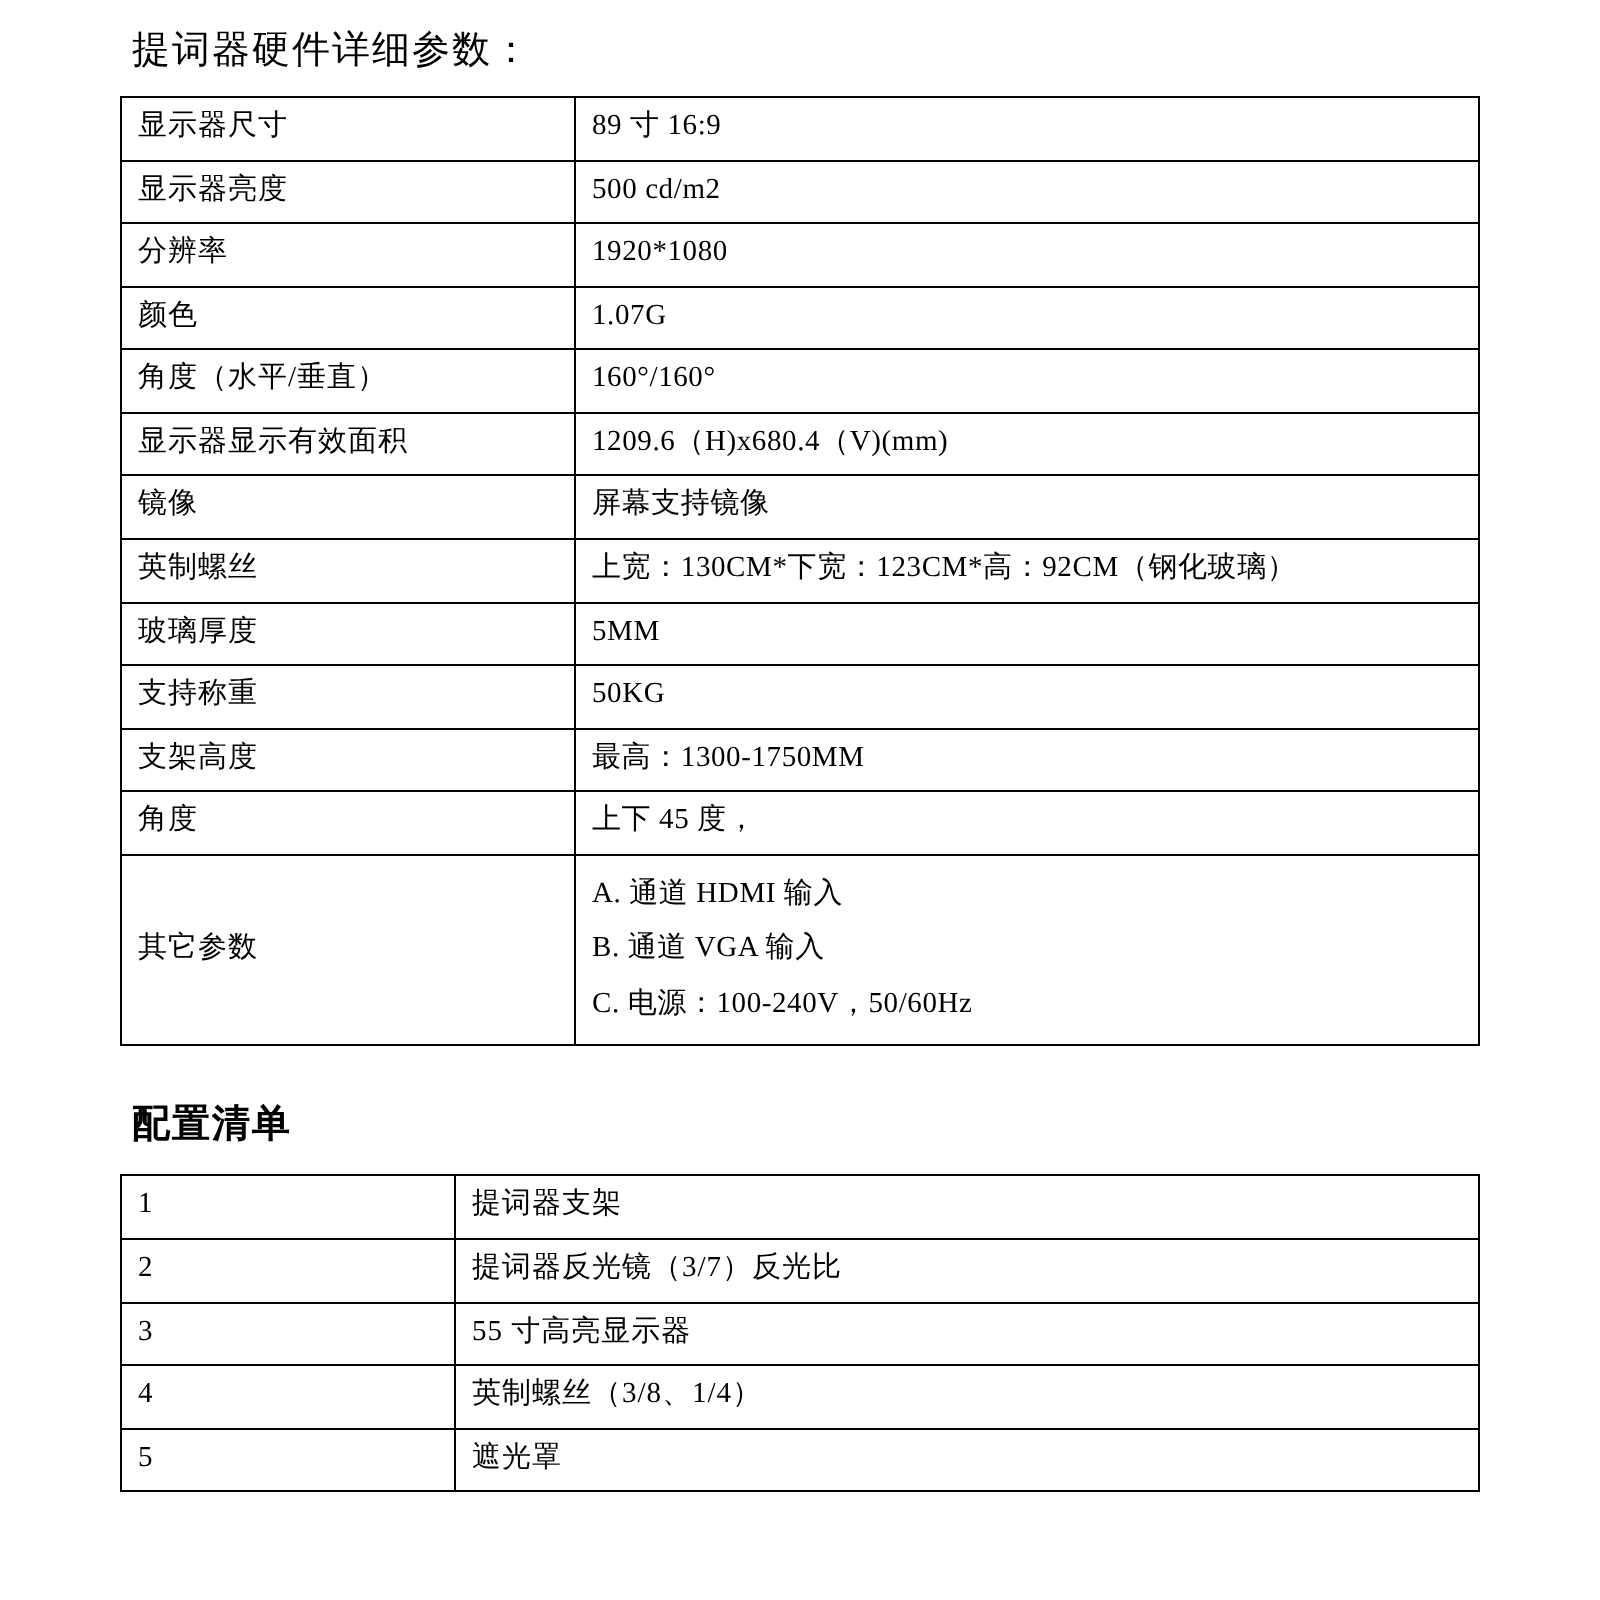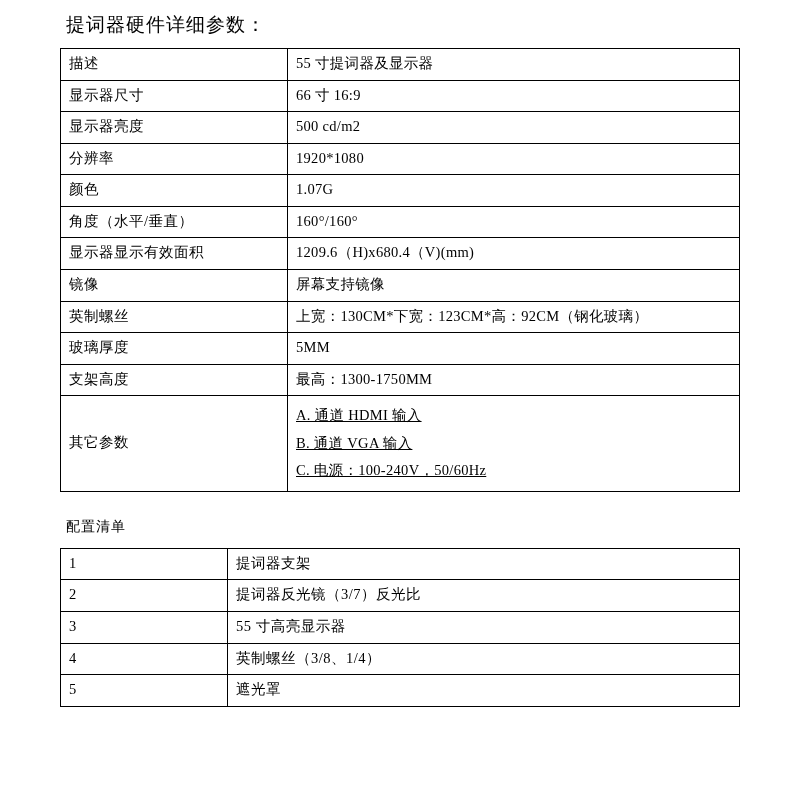--- a/index.html
+++ b/index.html
@@ -23,22 +23,22 @@
   }
   .heading {
     font-size: 19px;
     font-weight: normal;
     letter-spacing: 1px;
     padding-top: 12px;
     padding-bottom: 10px;
     padding-left: 6px;
   }
   .heading2 {
-    font-size: 14px;
-    font-weight: normal;
+    font-size: 19px;
+    font-weight: bold;
     letter-spacing: 1px;
     padding-top: 26px;
     padding-bottom: 12px;
     padding-left: 6px;
   }
   table {
     border-collapse: collapse;
     width: 680px;
     table-layout: fixed;
   }
@@ -53,21 +53,20 @@
     width: 210px;
     letter-spacing: 0.5px;
   }
   .spec-table td.value {
     letter-spacing: 0.3px;
   }
   .multi {
     line-height: 1.9;
     padding-top: 6px;
     padding-bottom: 6px;
-    text-decoration: underline;
   }
   .multi div {
     white-space: nowrap;
   }
   .list-table td.num {
     width: 150px;
   }
   .list-table td.name {
     letter-spacing: 0.5px;
   }
@@ -78,26 +77,22 @@
 </head>
 <body>
 
 <div class="page">
 
   <div class="heading">提词器硬件详细参数：</div>
 
   <table class="spec-table">
     <tbody>
       <tr>
-        <td class="label">描述</td>
-        <td class="value">55 寸提词器及显示器</td>
-      </tr>
-      <tr>
         <td class="label">显示器尺寸</td>
-        <td class="value">66 寸 16:9</td>
+        <td class="value">89 寸 16:9</td>
       </tr>
       <tr>
         <td class="label">显示器亮度</td>
         <td class="value">500 cd/m2</td>
       </tr>
       <tr>
         <td class="label">分辨率</td>
         <td class="value">1920*1080</td>
       </tr>
       <tr>
@@ -118,22 +113,30 @@
       </tr>
       <tr>
         <td class="label">英制螺丝</td>
         <td class="value">上宽：130CM*下宽：123CM*高：92CM（钢化玻璃）</td>
       </tr>
       <tr>
         <td class="label">玻璃厚度</td>
         <td class="value">5MM</td>
       </tr>
       <tr>
+        <td class="label">支持称重</td>
+        <td class="value">50KG</td>
+      </tr>
+      <tr>
         <td class="label">支架高度</td>
         <td class="value">最高：1300-1750MM</td>
+      </tr>
+      <tr>
+        <td class="label">角度</td>
+        <td class="value">上下 45 度，</td>
       </tr>
       <tr>
         <td class="label">其它参数</td>
         <td class="value multi">
           <div>A. 通道 HDMI 输入</div>
           <div>B. 通道 VGA 输入</div>
           <div>C. 电源：100-240V，50/60Hz</div>
         </td>
       </tr>
     </tbody>

